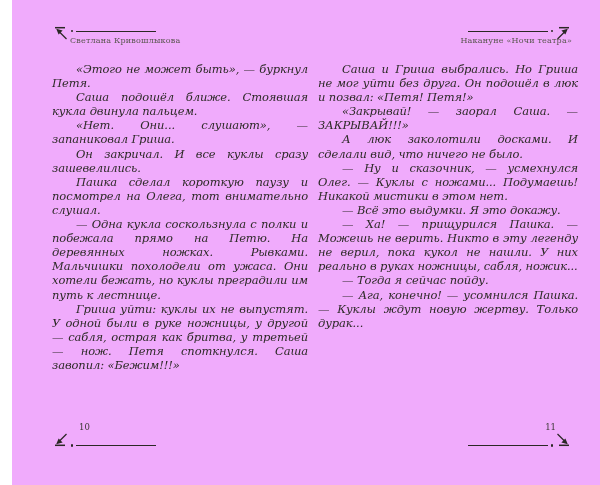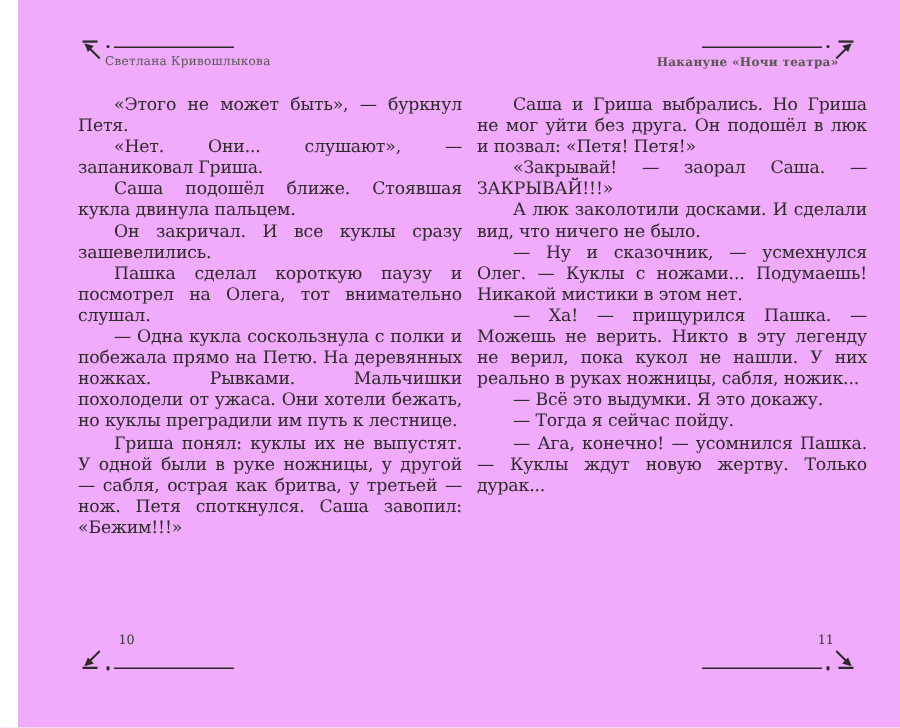--- a/index.html
+++ b/index.html
@@ -15,30 +15,30 @@
   .col {
     position:absolute; top:62px;
     text-align:justify;
     font-size:11.5px;
     line-height:14.1px;
     letter-spacing:-0.1px;
     color:#2d2a27;
   }
   .col.left  { left:40px;  width:256px; }
   .col.right { left:306px; width:260px; }
-  .col p { margin:0; text-indent:24px; }
+  .col p { margin:0; text-indent:24px;font-style:italic; }
 
   
   .running-header {
     position:absolute; top:36px;
     font-size:8px; letter-spacing:0.2px;
     color:#5a5650;
   }
   .running-header.left  { left:58px; }
-  .running-header.right { right:53px; text-align:right;font-weight:bold; }
+  .running-header.right { right:40px; text-align:right; }
 
   
   .deco {
     position:absolute;
     display:flex; gap:3px;
     height:14px;
   }
   .deco.top    { top:26px; align-items:flex-start; }
   .deco.bottom { top:433px; align-items:flex-end; }
   .deco.at-left  { left:42px; }
@@ -85,35 +85,35 @@
       <line x1="12.5" y1="13" x2="5" y2="5.5" stroke="#2b2825" stroke-width="1.3"></line>
       <polygon points="2.2,2.8 8.6,4.6 4.6,8.6" fill="#2b2825"></polygon>
     </svg>
   </div>
 
   <div class="running-header left">Светлана Кривошлыкова</div>
   <div class="running-header right">Накануне «Ночи театра»</div>
 
   <div class="col left">
     <p>«Этого не может быть», — буркнул Петя.</p>
+    <p>Саша подошёл ближе. Стоявшая кукла двинула пальцем.</p>
     <p>«Нет. Они... слушают», — запаниковал Гриша.</p>
-    <p>Саша подошёл ближе. Стоявшая кукла двинула пальцем.</p>
     <p>Он закричал. И все куклы сразу зашевелились.</p>
     <p>Пашка сделал короткую паузу и посмотрел на Олега, тот внимательно слушал.</p>
     <p>— Одна кукла соскользнула с полки и побежала прямо на Петю. На деревянных ножках. Рывками. Мальчишки похолодели от ужаса. Они хотели бежать, но куклы преградили им путь к лестнице.</p>
-    <p>Гриша понял: куклы их не выпустят. У одной были в руке ножницы, у другой — сабля, острая как бритва, у третьей — нож. Петя споткнулся. Саша завопил: «Бежим!!!»</p>
+    <p>Гриша уйти: куклы их не выпустят. У одной были в руке ножницы, у другой — сабля, острая как бритва, у третьей — нож. Петя споткнулся. Саша завопил: «Бежим!!!»</p>
   </div>
 
   <div class="col right">
     <p>Саша и Гриша выбрались. Но Гриша не мог уйти без друга. Он подошёл в люк и позвал: «Петя! Петя!»</p>
     <p>«Закрывай! — заорал Саша. — ЗАКРЫВАЙ!!!»</p>
     <p>А люк заколотили досками. И сделали вид, что ничего не было.</p>
     <p>— Ну и сказочник, — усмехнулся Олег. — Куклы с ножами... Подумаешь! Никакой мистики в этом нет.</p>
+    <p>— Всё это выдумки. Я это докажу.</p>
     <p>— Ха! — прищурился Пашка. — Можешь не верить. Никто в эту легенду не верил, пока кукол не нашли. У них реально в руках ножницы, сабля, ножик...</p>
-    <p>— Всё это выдумки. Я это докажу.</p>
     <p>— Тогда я сейчас пойду.</p>
     <p>— Ага, конечно! — усомнился Пашка. — Куклы ждут новую жертву. Только дурак...</p>
   </div>
 
   <div class="pagenum left">10</div>
   <div class="pagenum right">11</div>
 
   <div class="deco bottom at-left">
     <svg class="arrow flip-y" width="14" height="14" viewBox="0 0 14 14">
       <line x1="1" y1="1.7" x2="11" y2="1.7" stroke="#2b2825" stroke-width="1.5"></line>

